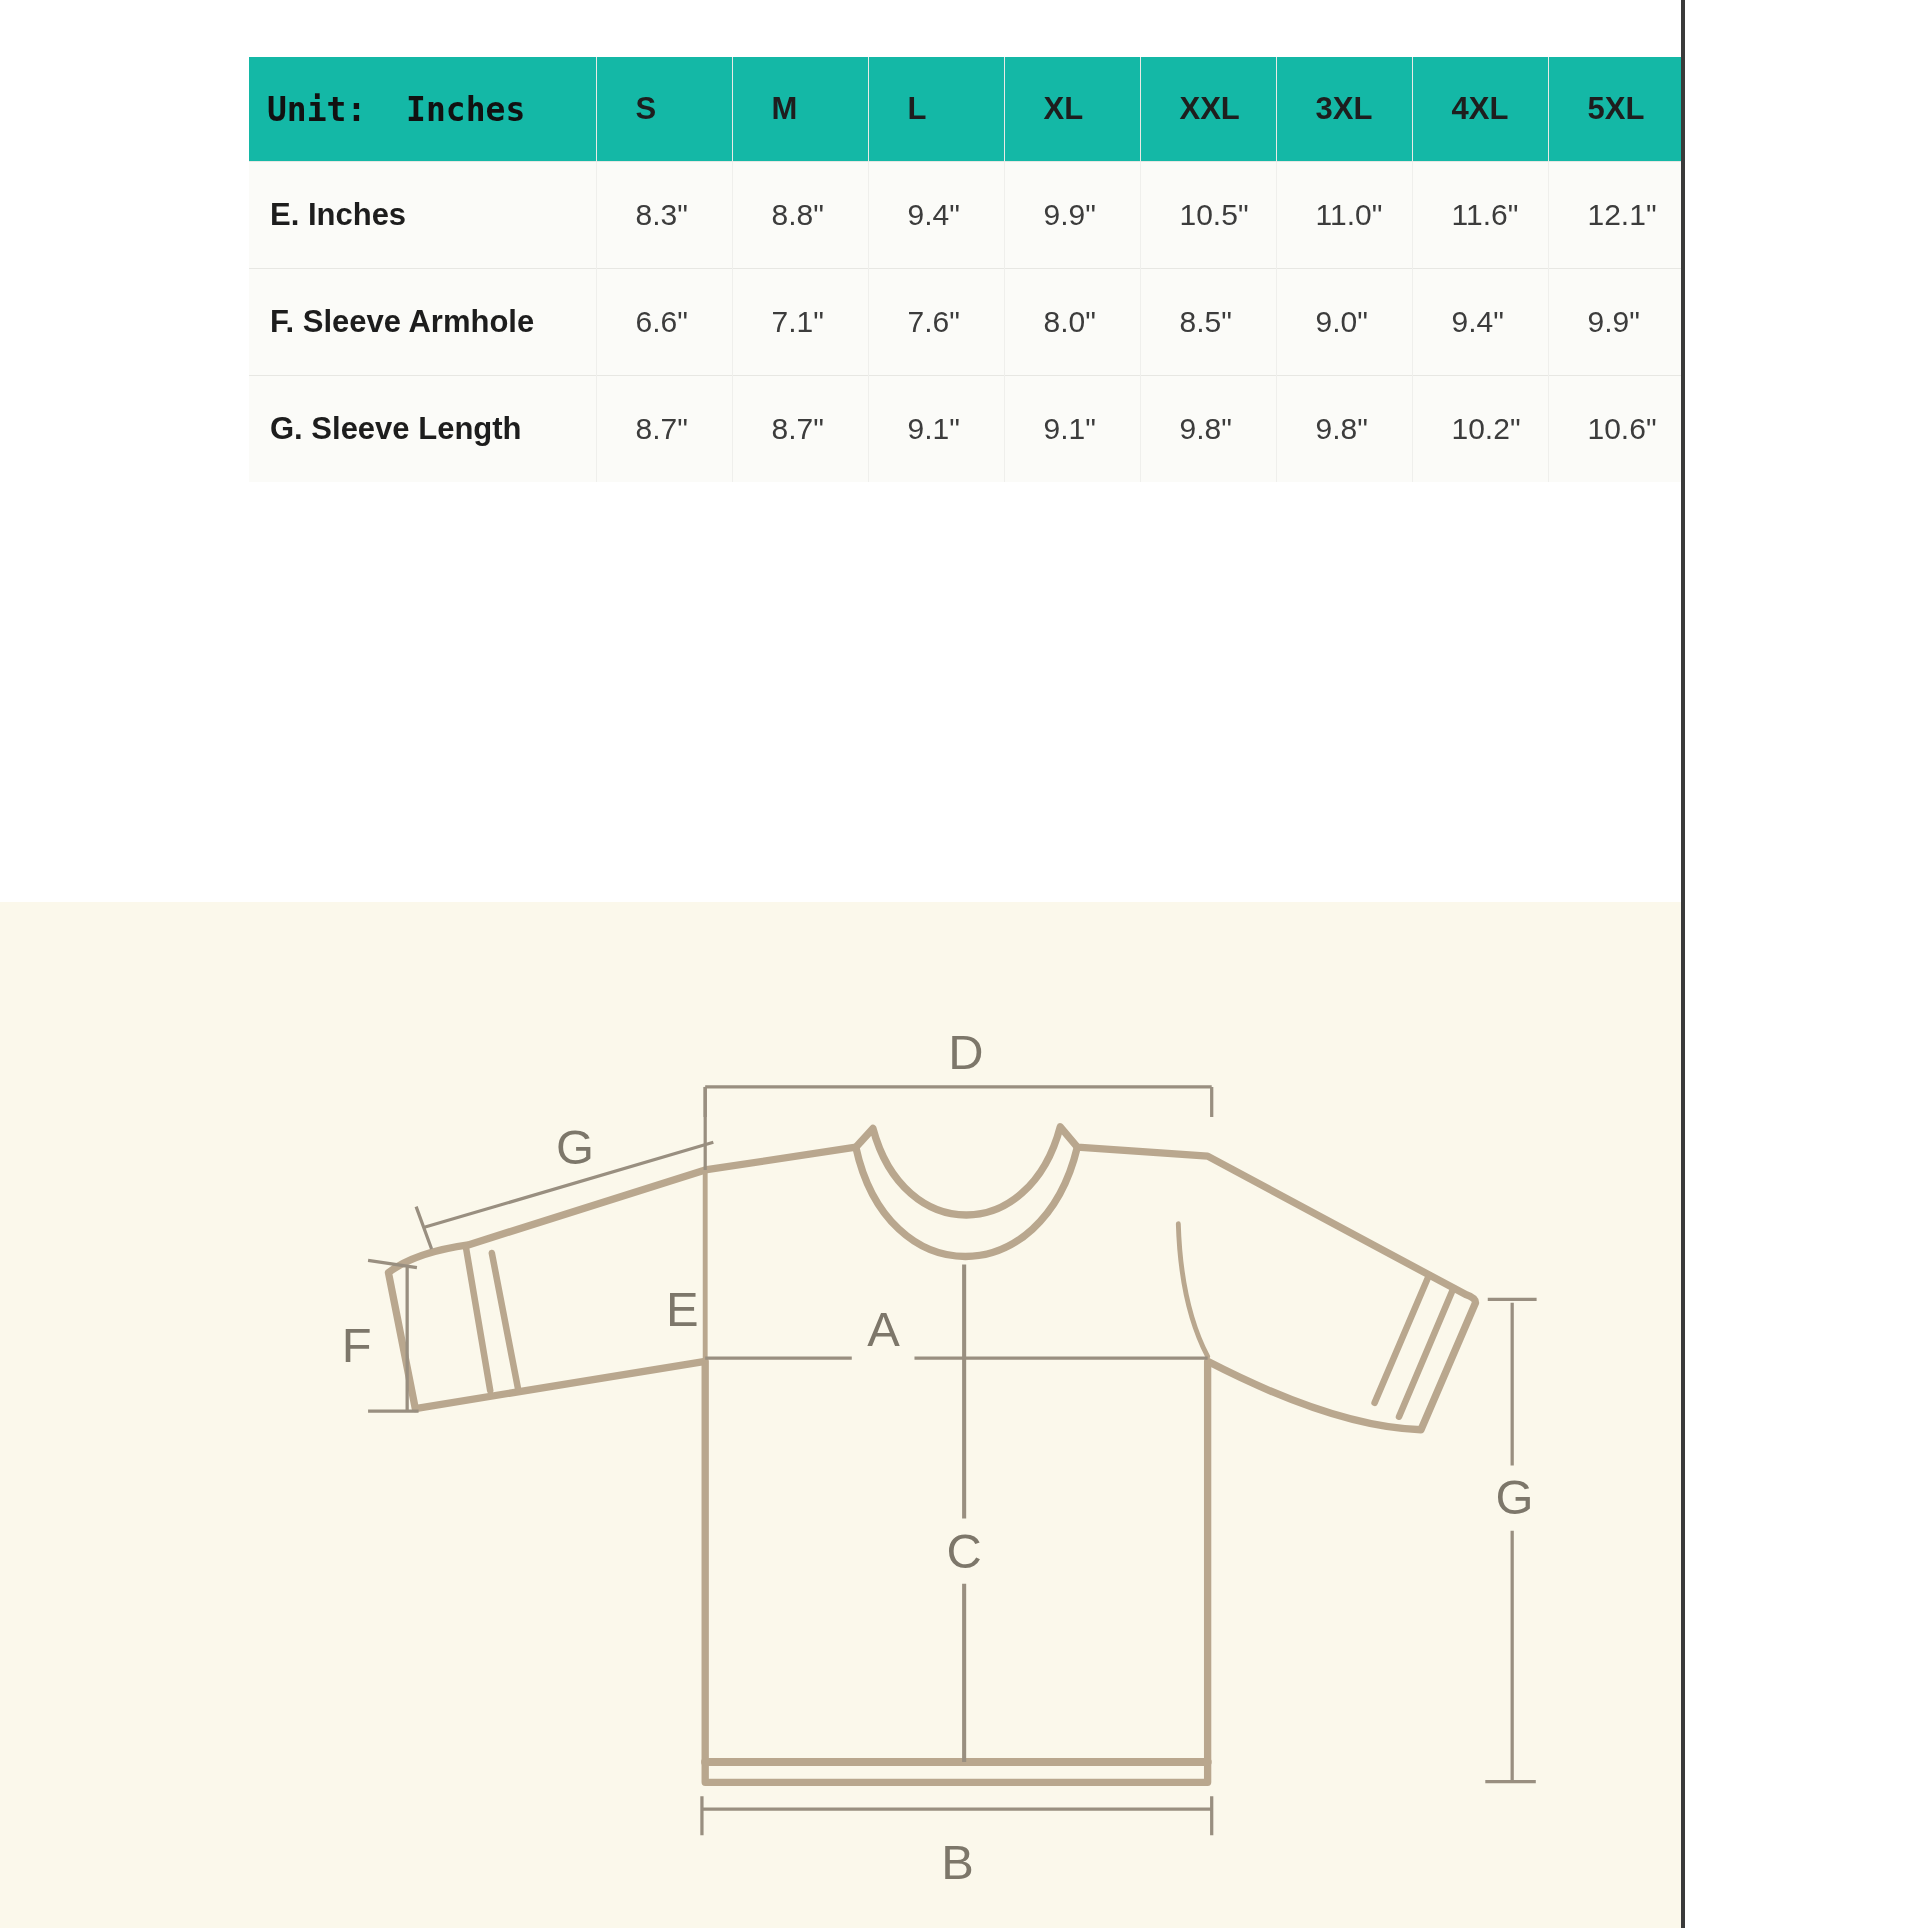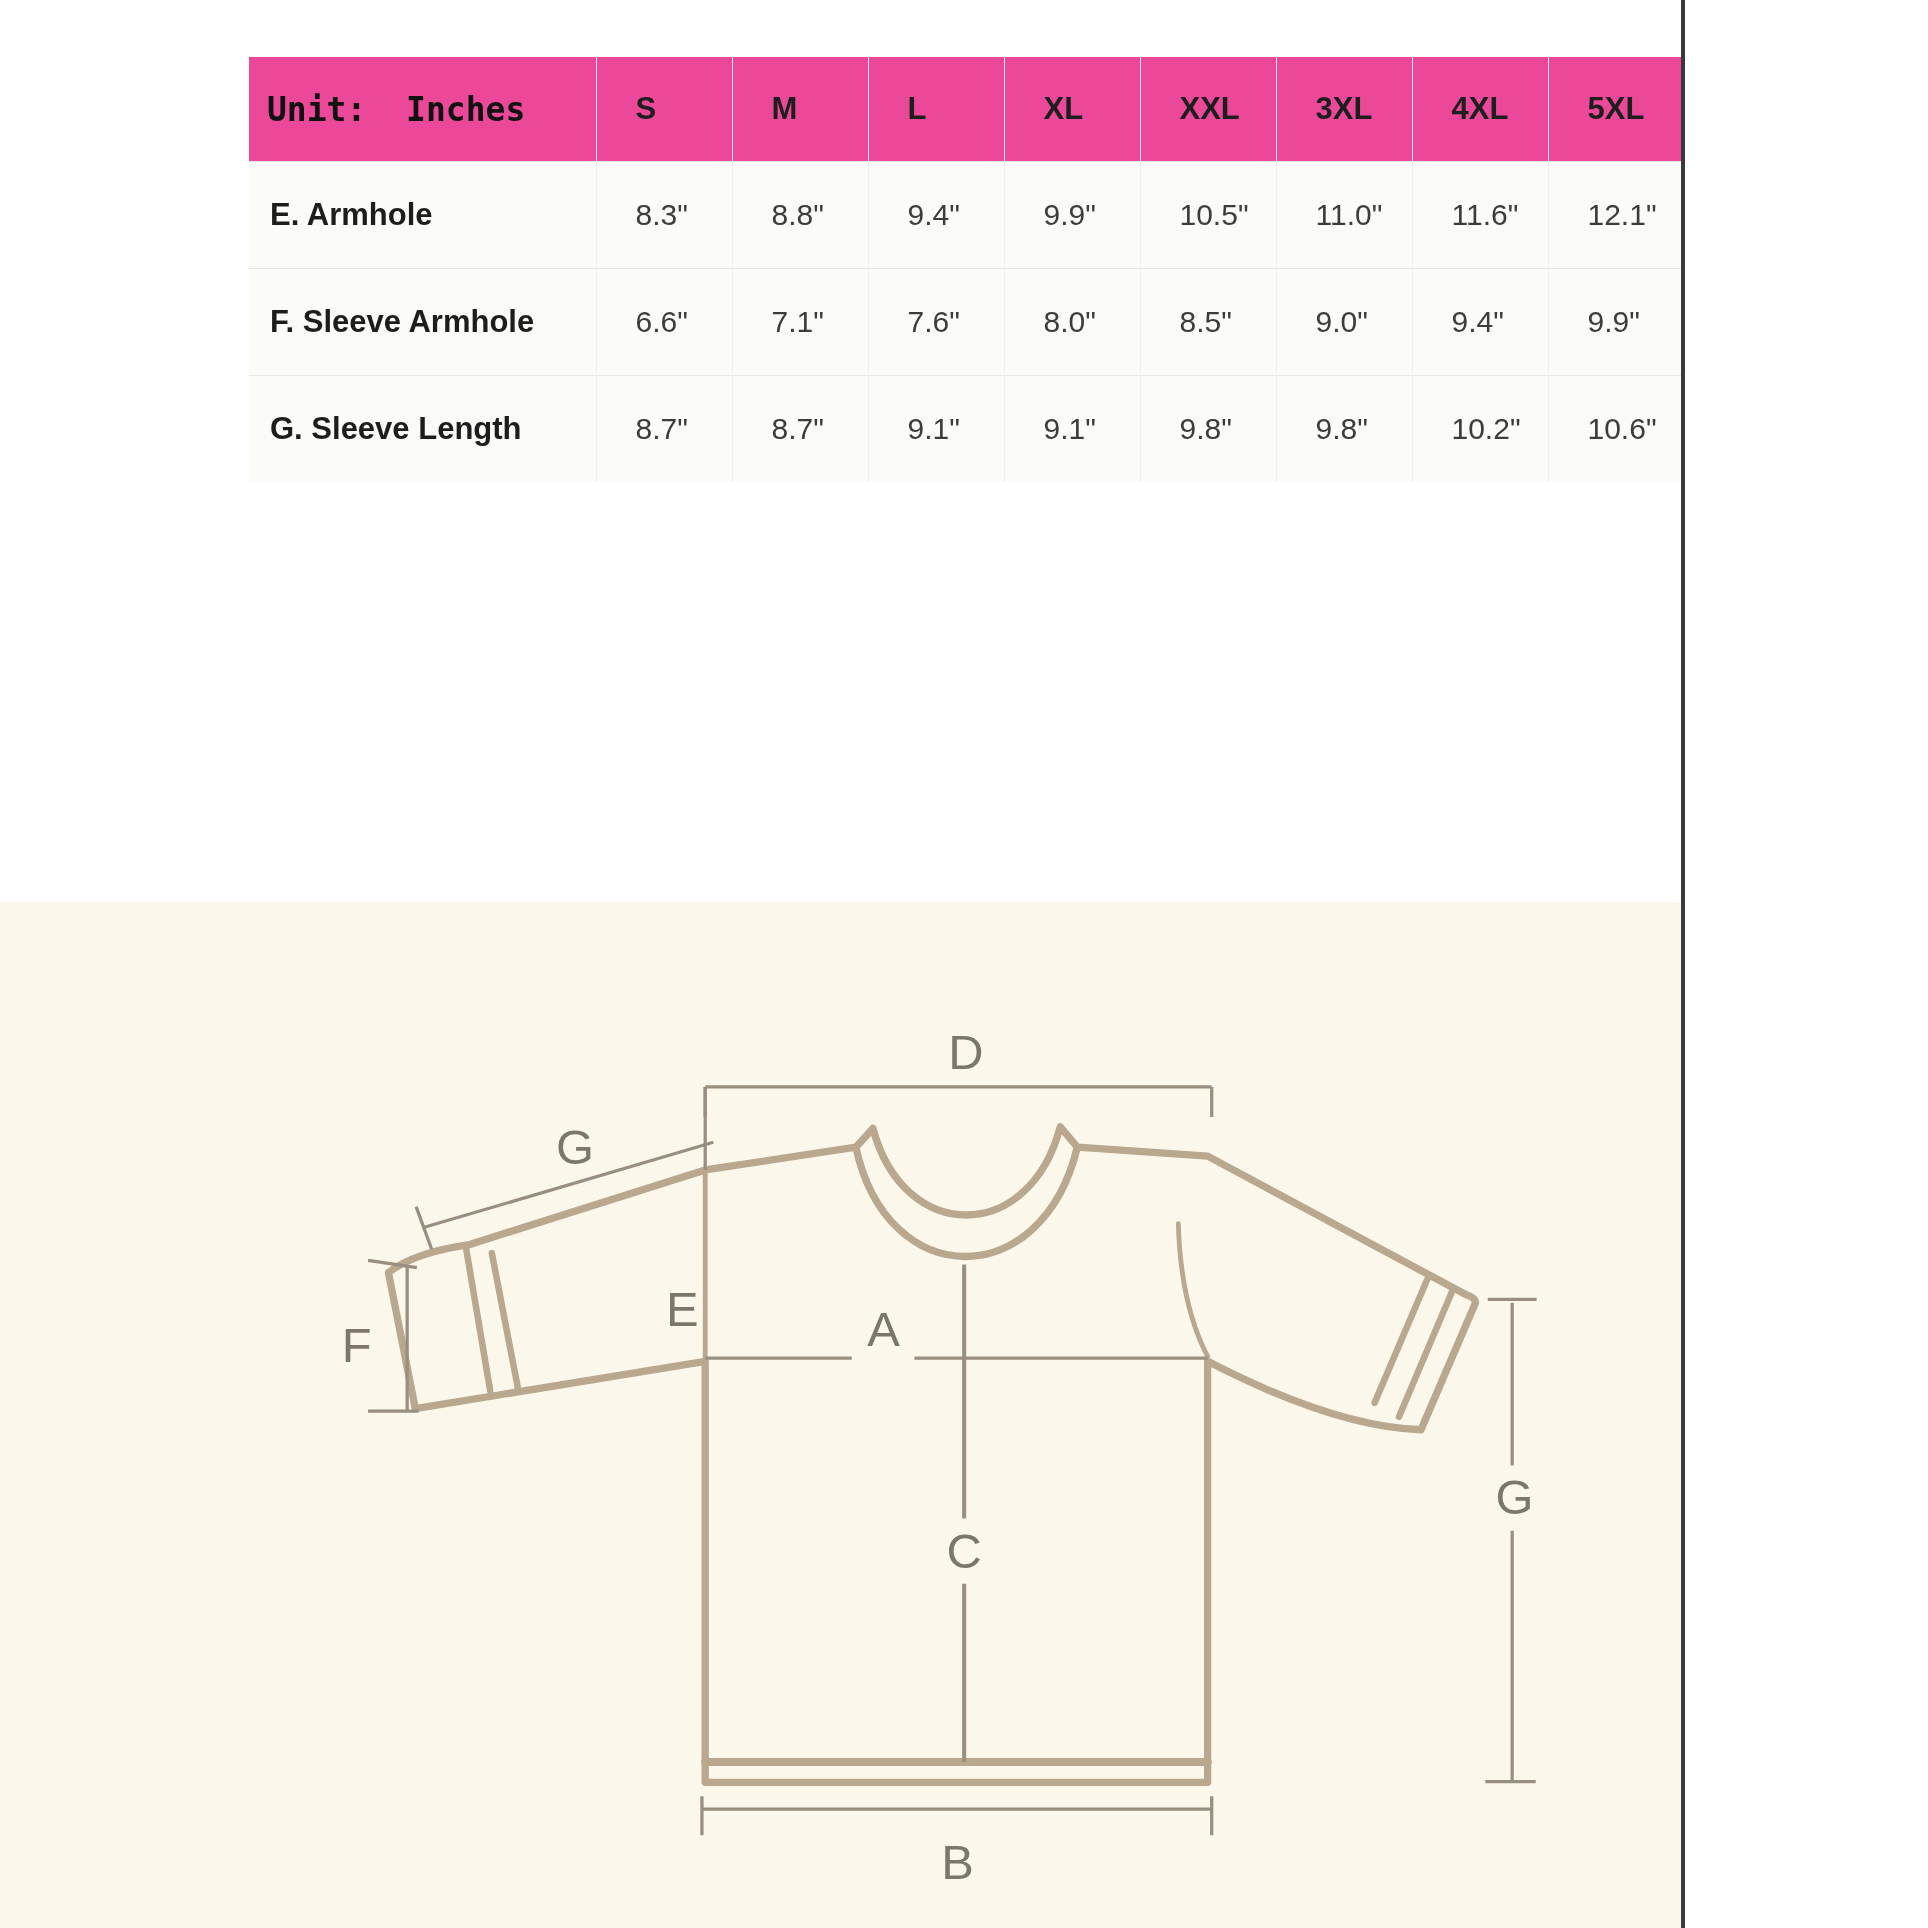--- a/index.html
+++ b/index.html
@@ -17,21 +17,21 @@
     left: 249px; top: 57px;
     width: 1435px;
   }
   table.size-table {
     border-collapse: collapse;
     table-layout: fixed;
     width: 1435px;
   }
   table.size-table thead th {
     height: 104px;
-    background: #ec4899;
+    background: #14b8a6;
     text-align: left;
     vertical-align: middle;
     font-size: 31px;
     font-weight: 700;
     color: #1e1e1e;
     padding: 0 0 0 39px;
     border-right: 1.6px solid #e9e9e5;
   }
   table.size-table thead th.unit-cell {
     font-family: "DejaVu Sans Mono", monospace;
@@ -115,21 +115,21 @@
         <th>L</th>
         <th>XL</th>
         <th>XXL</th>
         <th>3XL</th>
         <th>4XL</th>
         <th>5XL</th>
       </tr>
     </thead>
     <tbody>
       <tr>
-        <td class="row-label">E. Armhole</td>
+        <td class="row-label">E. Inches</td>
         <td>8.3"</td>
         <td>8.8"</td>
         <td>9.4"</td>
         <td>9.9"</td>
         <td>10.5"</td>
         <td>11.0"</td>
         <td>11.6"</td>
         <td>12.1"</td>
       </tr>
       <tr>

